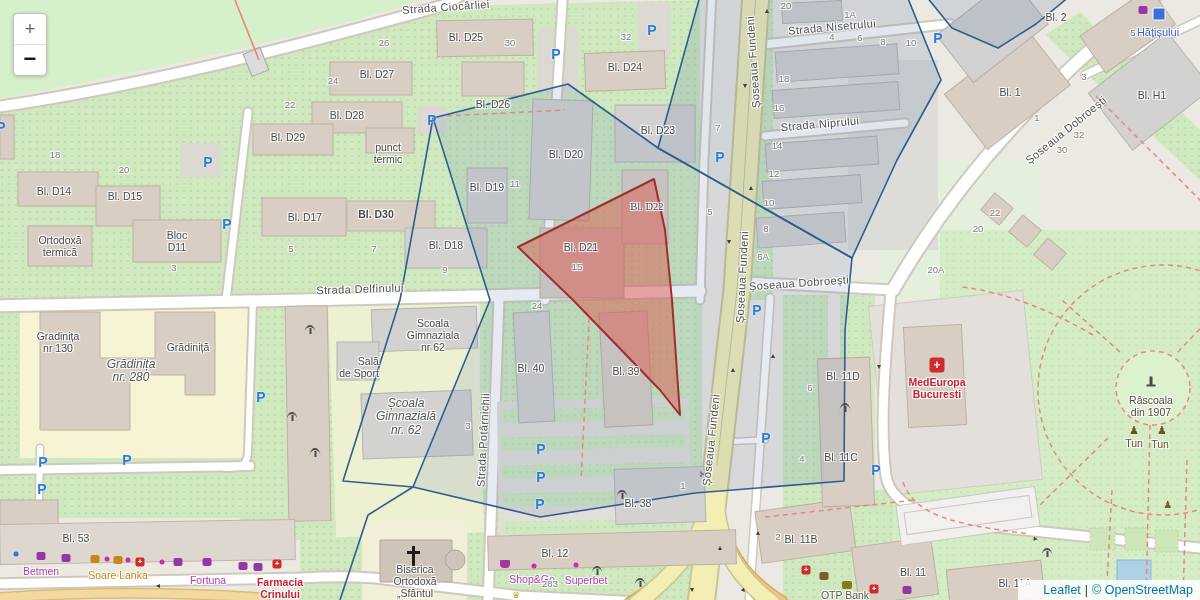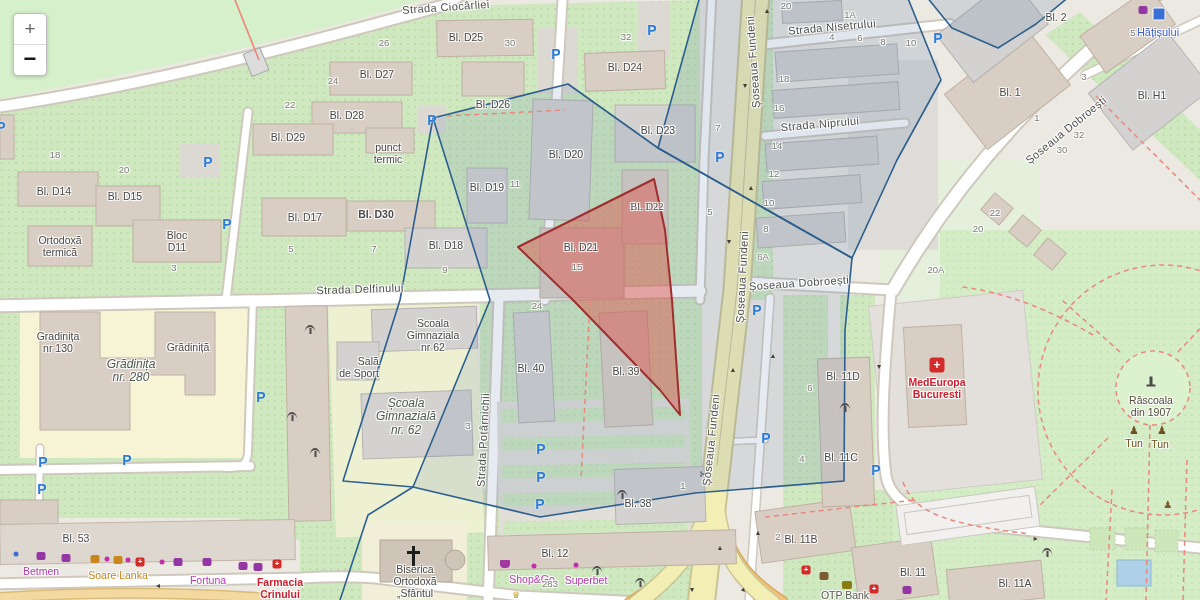--- a/index.html
+++ b/index.html
@@ -465,13 +465,19 @@
         <div class="lbl nm" style="left: 1079px; top: 135px;">32</div>
         <div class="lbl nm" style="left: 1062px; top: 150px;">30</div>
       </div>
   </div>
 
   <div id="zoomctl">
     <div class="zb in">+</div>
     <div class="zb out">−</div>
   </div>
 
+  <div id="attrib">
+    <span id="flag"><span class="f1"></span><span class="f2"></span></span>
+    <a>Leaflet</a>
+    <span>|</span>
+    <a>© OpenStreetMap</a>
+  </div>
 </div>
 
 </body></html>

